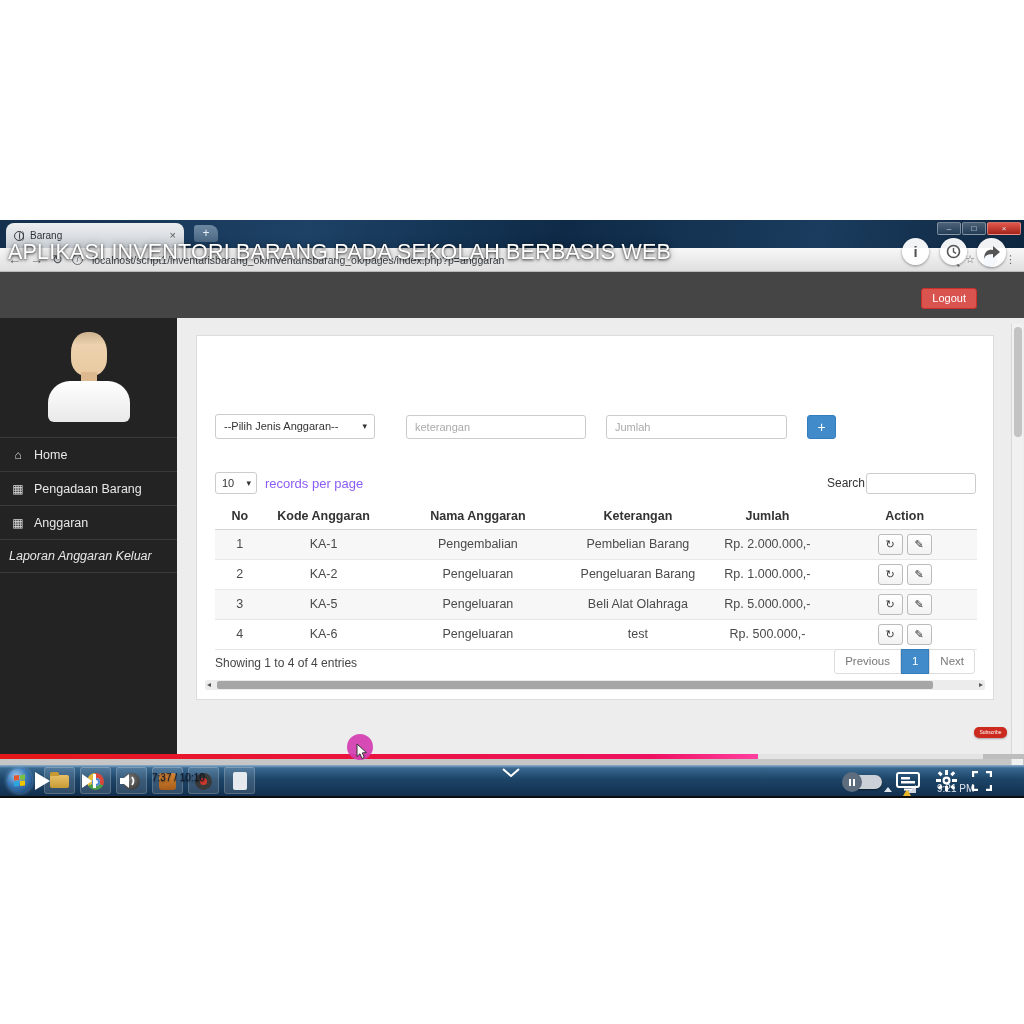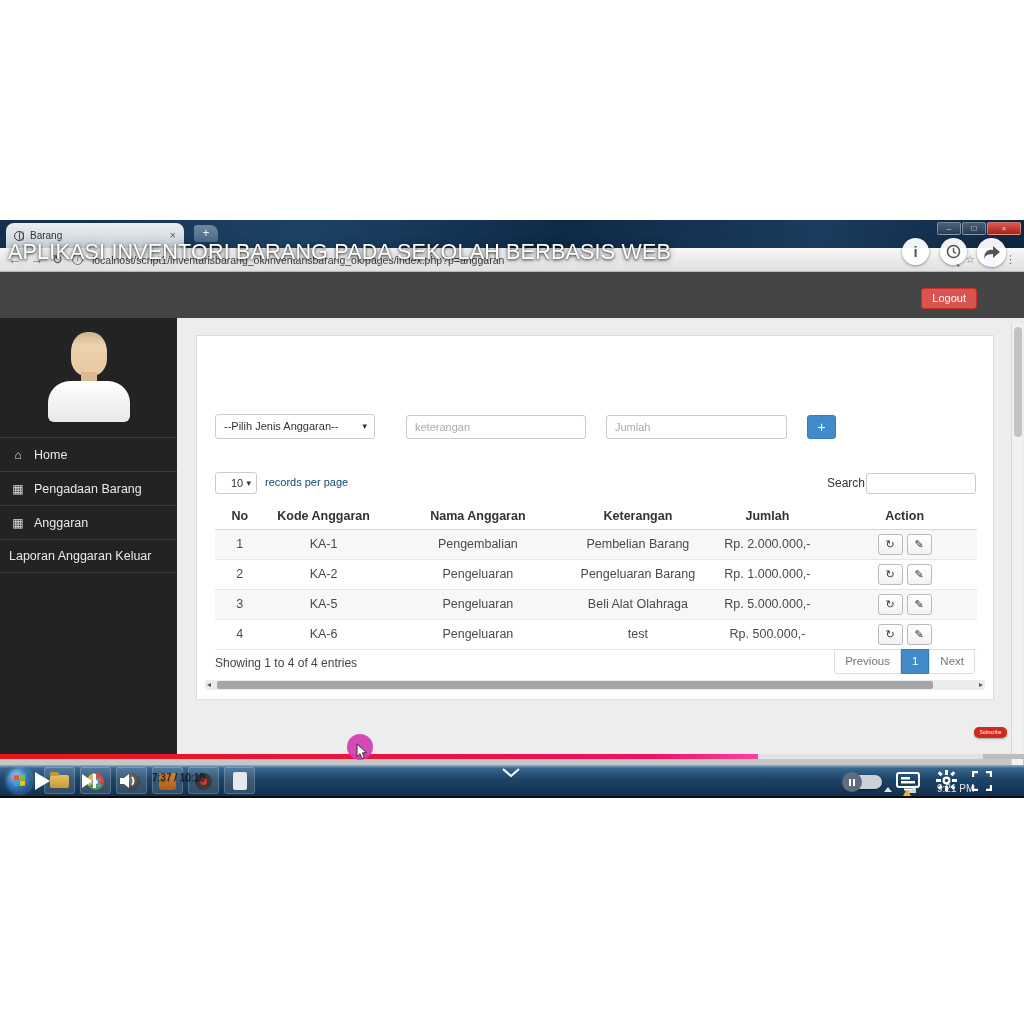--- a/index.html
+++ b/index.html
@@ -57,40 +57,40 @@
   #sidebar { position:absolute; top:0; left:0; width:177px; height:436px; background:#232323; }
   #avatar { position:absolute; top:12px; left:44px; width:90px; height:92px; }
   #avatar .head { position:absolute; left:27px; top:2px; width:36px; height:44px; background:linear-gradient(#cdb38e 0%,#ecd2ae 30%,#e9c9a0 100%); border-radius:45% 45% 40% 40%; }
   #avatar .neck { position:absolute; left:37px; top:42px; width:16px; height:12px; background:#dcb98f; }
   #avatar .shirt { position:absolute; left:4px; top:51px; width:82px; height:41px; background:linear-gradient(#ffffff,#e9e9e9); border-radius:22px 22px 6px 6px; }
   #menu { position:absolute; top:119px; left:0; width:177px; }
   .menu-item { height:34px; display:flex; align-items:center; gap:9px; padding-left:11px; border-top:1px solid #3a3a3a;
     color:#e8e8e8; font-size:12.5px; }
   .menu-item:last-child { border-bottom:1px solid #3a3a3a; }
   .menu-item .micon { width:14px; font-size:12px; color:#dcdcdc; text-align:center; }
-  .menu-item.noicon { padding-left:9px; }
+  .menu-item.noicon { padding-left:9px;font-style:italic; }
 
   #content { position:absolute; top:0; left:177px; width:834px; height:436px; background:#ededed; }
   #card { position:absolute; top:17px; left:19px; width:798px; height:365px; background:#fff; border:1px solid #dcdcdc; }
   #page-title { position:absolute; top:22px; left:0; width:100%; text-align:center; font-size:25px; color:#3f3f3f; font-weight:400; letter-spacing:.3px; }
 
   .field { position:absolute; border:1px solid #ccc; border-radius:3px; background:#fff; font-size:11px; color:#333; }
   #sel-jenis { top:78px; left:18px; width:160px; height:25px; line-height:23px; padding:0 8px; }
   #sel-jenis .caret { position:absolute; right:7px; top:0; color:#333; font-size:9px; }
   .txt-input { position:absolute; border:1px solid #ccc; border-radius:3px; height:24px; padding:0 8px; font-size:11px; color:#444;
     font-family:"Liberation Sans", sans-serif; outline:none; }
   .txt-input::placeholder { color:#aaa; }
   #inp-ket { top:79px; left:209px; width:180px; }
   #inp-jum { top:79px; left:409px; width:181px; }
   #btn-add { position:absolute; top:79px; left:610px; width:29px; height:24px; background:var(--accent,#428bca);
     border:1px solid #357ebd; border-radius:3px; color:#fff; font-size:14px; line-height:22px; text-align:center; }
 
-  #sel-10 { top:136px; left:18px; width:42px; height:22px; line-height:20px; padding:0 15px; }
+  #sel-10 { top:136px; left:18px; width:42px; height:22px; line-height:20px; padding:0 6px; }
   #sel-10 .caret { position:absolute; right:5px; top:0; color:#333; font-size:9px; }
-  #records-label { position:absolute; top:140px; left:68px; font-size:11px; color:#0c4a6e; }
+  #records-label { position:absolute; top:140px; left:68px; font-size:13px; color:#8b5cf6; }
   #search-label { position:absolute; top:140px; left:630px; font-size:12px; color:#333; }
   #search-input { top:137px; left:669px; width:110px; height:21px; }
 
   #tbl { position:absolute; top:167px; left:18px; width:762px; border-collapse:collapse; table-layout:fixed; }
   #tbl th { font-size:12.5px; color:#333; font-weight:bold; height:26px; text-align:center; border-bottom:1px solid #d5d5d5; }
   #tbl td { font-size:12.5px; color:#4a4a4a; height:30px; text-align:center; border-top:1px solid #e7e7e7; }
   #tbl tr.odd td { background:#f7f7f7; }
   #tbl tr:last-child td { border-bottom:1px solid #e7e7e7; }
   .btn-ic { display:inline-block; width:25px; height:21px; border:1px solid #bbb; border-radius:3px;
     background:linear-gradient(#fff,#f2f2f2); font-size:11px; color:#333; line-height:19px; text-align:center; margin:0 2px; }

